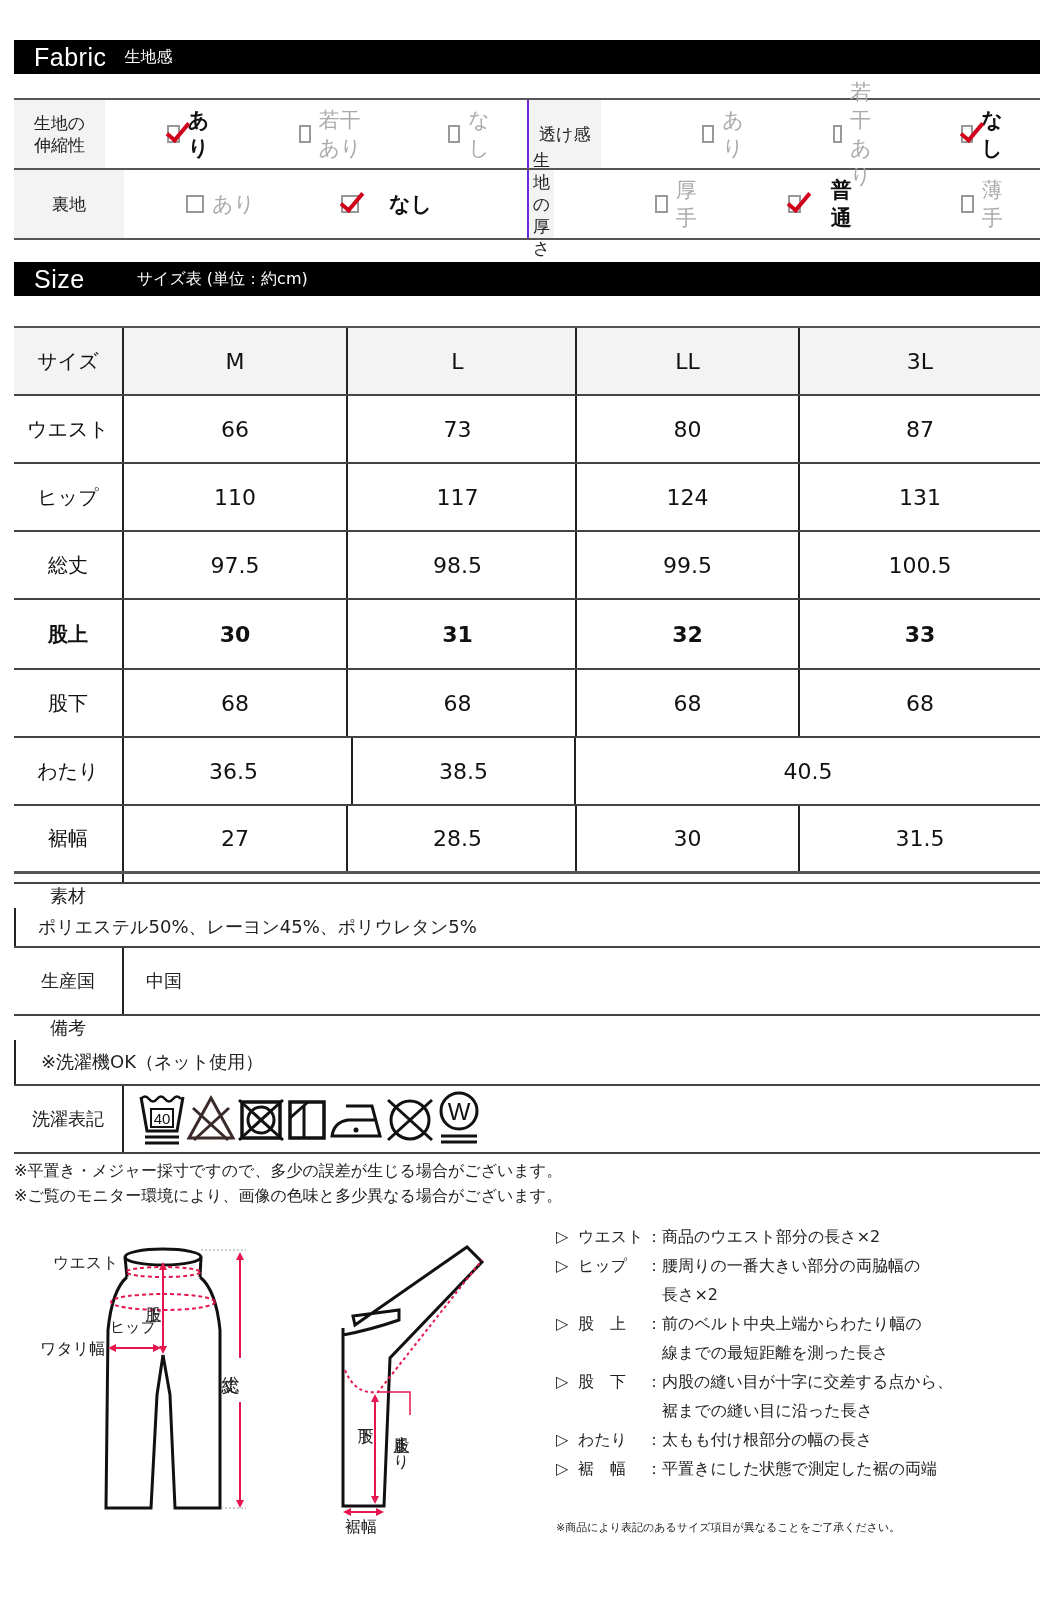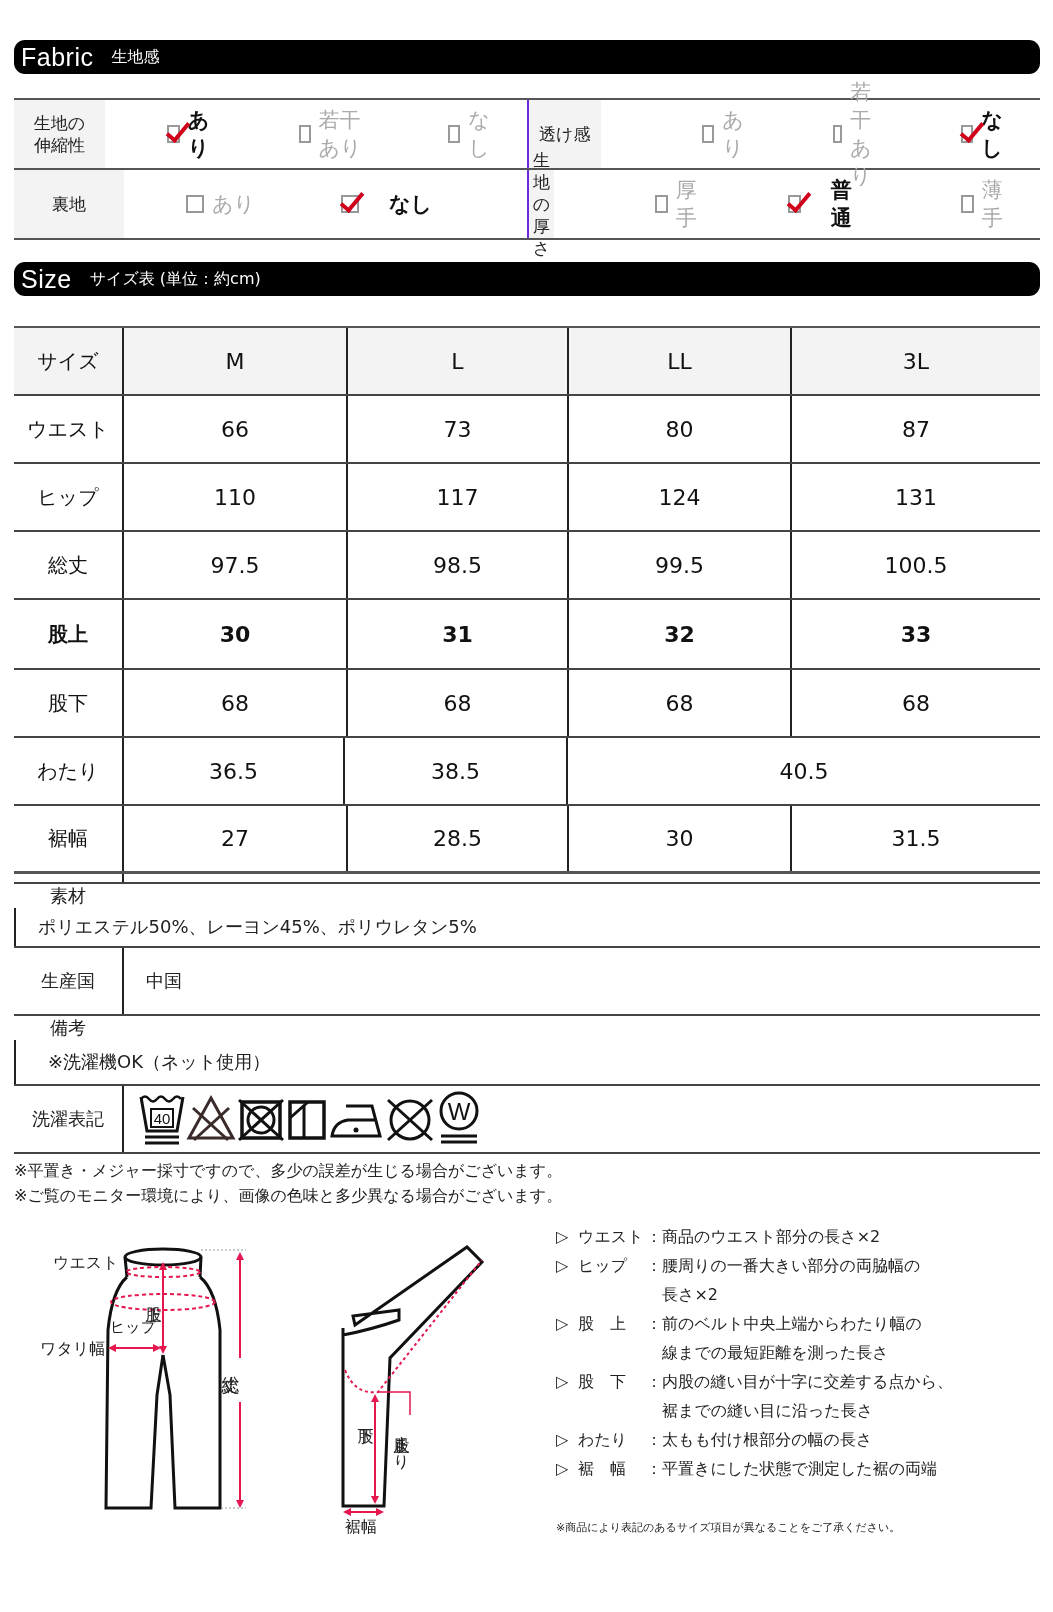--- a/index.html
+++ b/index.html
@@ -1,17 +1,17 @@
 <!DOCTYPE html>
 <html><head>
 <meta charset="utf-8">
 <style>
   * { box-sizing: border-box; margin: 0; padding: 0; }
   body { width: 1053px; height: 1612px; background: #fff; font-family: "DejaVu Sans", "Liberation Sans", sans-serif; color: #222; position: relative; overflow: hidden; }
-  .bar { position: absolute; left: 14px; width: 1026px; height: 34px; background: #000; color: #fff; display: flex; align-items: center; padding-left: 7px; border-radius: 11px; }
+  .bar { position: absolute; left: 14px; width: 1026px; height: 34px; background: #000; color: #fff; display: flex; align-items: center; padding-left: 20px; }
   .bar .en { font-family: "Liberation Sans", sans-serif; font-size: 25px; font-weight: 300; letter-spacing: 0.5px; }
   .bar .ja { font-size: 16px; margin-left: 18px; }
 
   
   .fabric { position: absolute; left: 14px; top: 98px; width: 1026px; border-top: 2px solid #555; }
   .frow { display: flex; height: 70px; border-bottom: 2px solid #555; }
   .fhalf { display: flex; width: 513px; }
   .fhalf.right { border-left: 2px solid #6d28d9; gap: 39px; }
   .flabel { width: 110px; background: #f3f3f3; display: flex; align-items: center; justify-content: center; text-align: center; font-size: 17px; line-height: 22px; color: #222; }
   .fhalf.right .flabel { width: 108px; }
@@ -21,21 +21,21 @@
   .box { width: 18px; height: 18px; border: 2.5px solid #999; position: relative; margin-right: 8px; }
   .opt.on .box::after { content: ""; position: absolute; left: 3px; top: -9px; width: 8px; height: 20px; border-right: 4px solid #d0021b; border-bottom: 4px solid #d0021b; transform: rotate(40deg); }
 
   
   .size { position: absolute; left: 14px; top: 326px; width: 1026px; border-top: 2px solid #555; }
   .srow { display: flex; height: 68px; border-bottom: 2px solid #444; }
   .srow.head { background: #f3f3f3; }
   .srow.head .scell:first-child { background: #f3f3f3; }
   .scell { display: flex; align-items: center; justify-content: center; font-size: 22px; color: #111; border-left: 2px solid #222; }
   .scell:first-child { width: 108px; border-left: none; font-size: 20px; }
-  .scell.c1 { width: 224px; } .scell.c2 { width: 221px; } .scell.c3 { width: 223px; } .scell.c4 { flex: 1; }
+  .scell.c1 { width: 224px; } .scell.c2 { width: 221px; } .scell.c3 { width: 223px; margin-left: 8px; } .scell.c4 { flex: 1; }
   .gap-row { height: 10px; border-bottom: 2px solid #444; display: flex; }
   .gap-row .gl { width: 108px; } .gap-row .gr { border-left: 2px solid #222; flex: 1; }
 
   .irow { display: flex; border-bottom: 2px solid #444; }
   .ilabel { width: 108px; display: flex; align-items: center; justify-content: center; font-size: 18px; color: #222; }
   .ival { flex: 1; border-left: 2px solid #222; display: flex; align-items: center; padding-left: 22px; font-size: 18px; color: #222; }
   .care { display: flex; align-items: center; padding-left: 14px; }
   .care svg { display: block; }
 
   .notes { position: absolute; left: 14px; top: 1158px; font-size: 16px; line-height: 25px; color: #222; }
@@ -121,21 +121,21 @@
           </div>
         <div class="opt">
             <span class="box"></span>
             <span>薄手</span>
           </div>
       </div>
     </div>
   </div>
 </div>
 
-<div class="bar" style="top:262px;">
+<div class="bar" style="top:262px;gap:34px;">
   <span class="en">Size</span>
   <span class="ja">サイズ表 (単位：約cm)</span>
 </div>
 
 <div class="size">
   <div class="srow head">
     <div class="scell">サイズ</div>
     <div class="scell c1">M</div>
     <div class="scell c2">L</div>
     <div class="scell c3">LL</div>
@@ -197,21 +197,21 @@
   <div class="irow" style="height:64px;flex-direction:column;">
     <div class="ilabel">素材</div>
     <div class="ival">ポリエステル50%、レーヨン45%、ポリウレタン5%</div>
   </div>
   <div class="irow" style="height:68px;">
     <div class="ilabel">生産国</div>
     <div class="ival">中国</div>
   </div>
   <div class="irow" style="height:70px;flex-direction:column;">
     <div class="ilabel">備考</div>
-    <div class="ival" style="padding-left:32px;">※洗濯機OK（ネット使用）</div>
+    <div class="ival" style="padding-left:25px;">※洗濯機OK（ネット使用）</div>
   </div>
   <div class="irow" style="height:68px;">
     <div class="ilabel">洗濯表記</div>
     <div class="ival care">
       <svg width="48" height="56" viewBox="0 0 48 56">
         <path d="M3 6 L9 40 L39 40 L45 6" fill="none" stroke="#111" stroke-width="3"></path>
         <path d="M3 8 q4 -5 8 0 q4 5 8 0 q4 -5 8 0 q4 5 8 0 q4 -5 8 0" fill="none" stroke="#111" stroke-width="2.5"></path>
         <rect x="13" y="18" width="22" height="18" fill="none" stroke="#111" stroke-width="2"></rect>
         <text x="24" y="33" font-size="15" text-anchor="middle" font-family="Liberation Sans, sans-serif" fill="#111">40</text>
         <line x1="7" y1="46" x2="41" y2="46" stroke="#111" stroke-width="3"></line>

